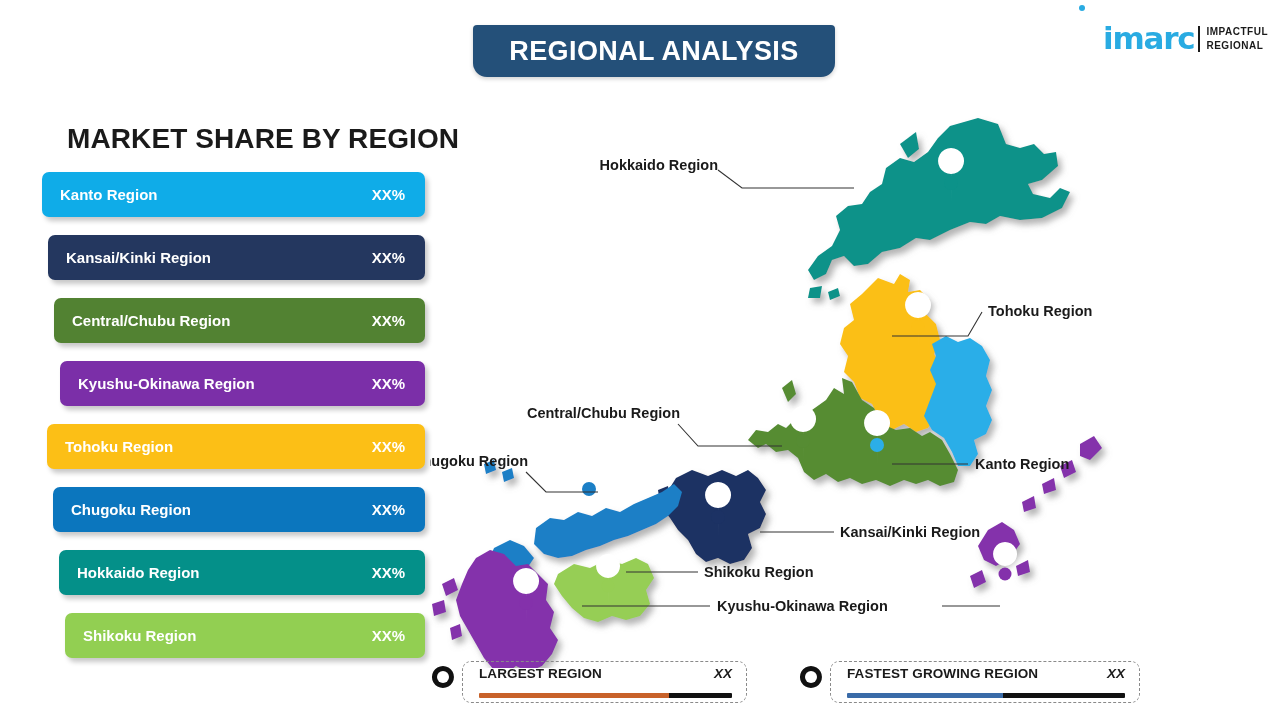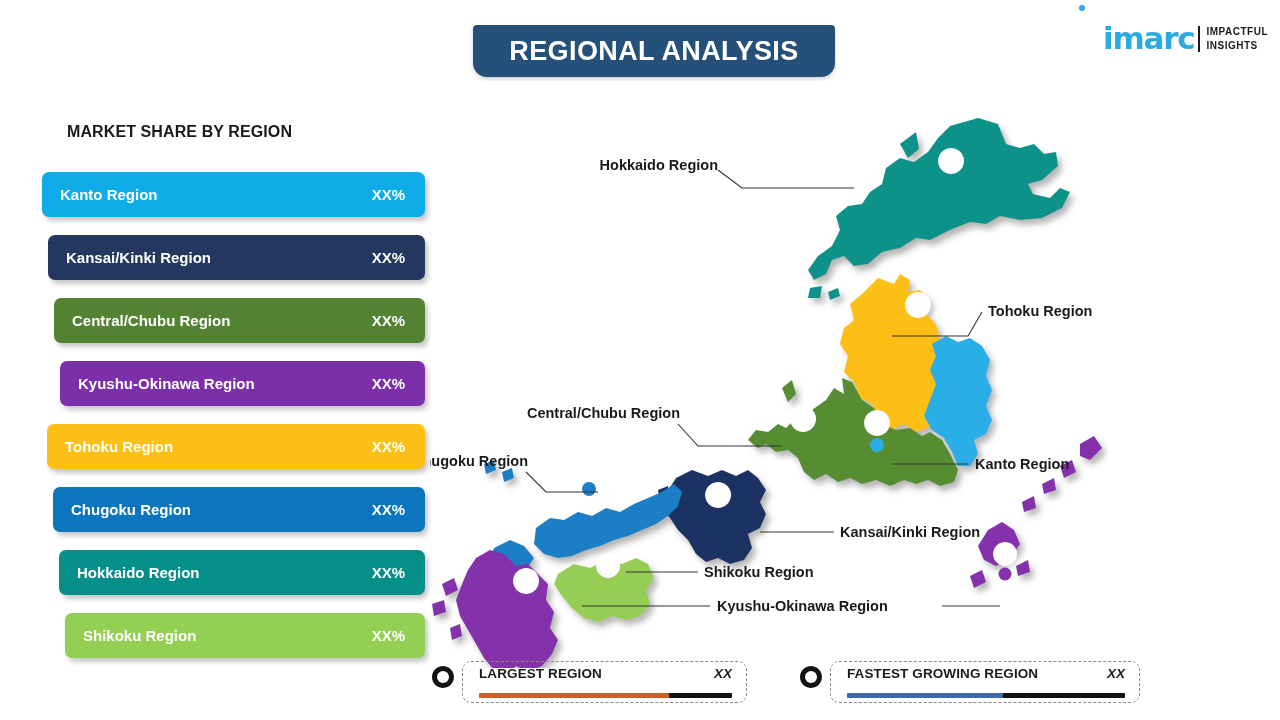--- a/index.html
+++ b/index.html
@@ -43,21 +43,21 @@
   .logo-bar{width:2px;height:26px;background:#1a1a1a;margin:0 6px 2px 4px;}
   .logo-tag{
     display:flex;flex-direction:column;justify-content:center;
     font-size:10px;font-weight:bold;color:#1a1a1a;line-height:1.35;
     letter-spacing:.5px;padding-bottom:2px;
   }
 
   
   .panel-title{
     position:absolute;left:67px;top:123px;
-    font-size:16px;font-weight:bold;color:#1a1a1a;letter-spacing:.1px;
+    font-size:28px;font-weight:bold;color:#1a1a1a;letter-spacing:.1px;
   }
   .bars{position:absolute;left:0;top:172px;width:440px;}
   .bar{
     position:relative;height:45px;margin-bottom:18px;
     border-radius:7px;
     display:flex;align-items:center;
     box-shadow:3px 4px 5px rgba(0,0,0,.22);
     box-sizing:border-box;
   }
   .bar .label{
@@ -109,21 +109,21 @@
   <div class="title-banner">
     <span class="txt">REGIONAL ANALYSIS</span>
   </div>
 
   <div class="logo">
     <span class="logo-word">imarc</span>
     <span class="logo-dot"></span>
     <span class="logo-bar"></span>
     <span class="logo-tag">
       <span>IMPACTFUL</span>
-      <span>INSIGHTS</span>
+      <span>REGIONAL</span>
     </span>
   </div>
 
   <div class="panel-title">MARKET SHARE BY REGION</div>
   <div class="bars" id="bars">
       <div class="bar" style="background: rgb(15, 172, 232); width: 383px; margin-left: 42px;">
         <span class="label">Kanto  Region</span>
         <span class="pct">XX%</span>
       </div>
       <div class="bar" style="background: rgb(36, 55, 95); width: 377px; margin-left: 48px;">

